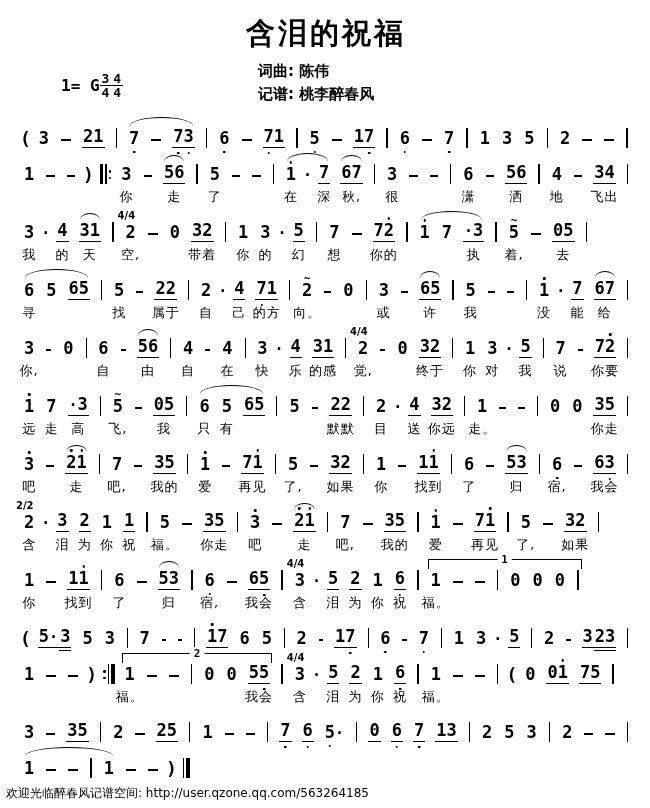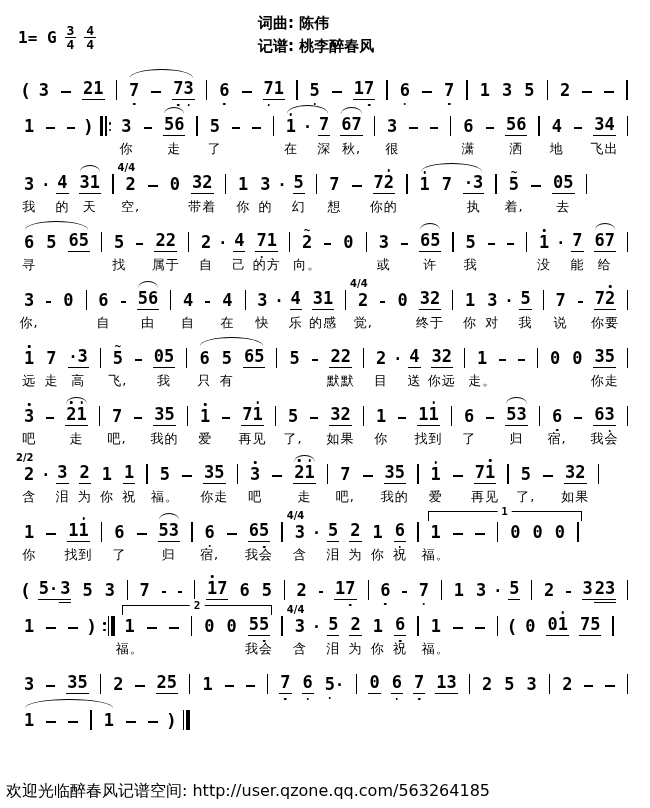--- a/index.html
+++ b/index.html
@@ -6,21 +6,21 @@
   body {
     width:650px; height:808px; background:#ffffff; color:#000;
     font-family:"DejaVu Sans", sans-serif; overflow:hidden;
   }
   .sheet { width:650px; height:808px; padding:14px 16px 6px 18px; position:relative; }
   .title {
     text-align:center; font-size:29px; font-weight:bold; letter-spacing:3px;
     font-family:"DejaVu Sans", sans-serif; margin-bottom:8px;
   }
   .meta { display:grid; grid-template-columns:200px 240px 1fr; font-size:15px; font-weight:bold; }
-  .keysig { display:flex; align-items:center; gap:8px; font-family:"DejaVu Sans Mono", monospace; font-size:16px; }
+  .keysig { display:flex; align-items:center; gap:0; font-family:"DejaVu Sans Mono", monospace; font-size:16px;margin-left:43px; }
   .frac { display:inline-flex; flex-direction:column; align-items:center; line-height:1; font-size:13px; }
   .frac b { padding:0 2px; }
   .frac .num { border-bottom:1.5px solid #000; }
   .performer { text-align:center; padding-top:2px; }
   .rightcol { text-align:left; padding-left:40px; }
   .rightcol div { margin-bottom:4px; }
   
   #score { margin-top:6px; }
   .mline {
     display:flex; align-items:flex-end; white-space:nowrap;
@@ -72,28 +72,29 @@
   .rpt .thick { width:3.5px; height:20px; background:#000; }
   .rpt .thin  { width:1.5px; height:20px; background:#000; }
   .rdots { display:flex; flex-direction:column; gap:4px; margin-bottom:5px; }
   .rdots i { width:2.5px; height:2.5px; border-radius:50%; background:#000; }
   .finalbar { display:inline-flex; align-items:flex-end; gap:2px; margin:0 4px; }
   .lyr {
     position:absolute; top:calc(100% + 4px); left:50%; transform:translateX(-50%);
     font:13px "DejaVu Sans", sans-serif; white-space:nowrap; letter-spacing:1px;
   }
   .footer {
-    position:absolute; left:6px; bottom:6px; font-size:16px;
+    position:absolute; left:6px; bottom:6px; font-size:12px;
     font-family:"DejaVu Sans", sans-serif;
   }
 </style>
 </head>
 <body>
 
 <div class="sheet">
+  <div class="title">含泪的祝福</div>
 
   <div class="meta">
     <div class="keysig">
       <span>1= G</span>
       <span class="frac">
         <b class="num">3</b>
         <b class="den">4</b>
       </span>
       <span class="frac">
         <b class="num">4</b>

